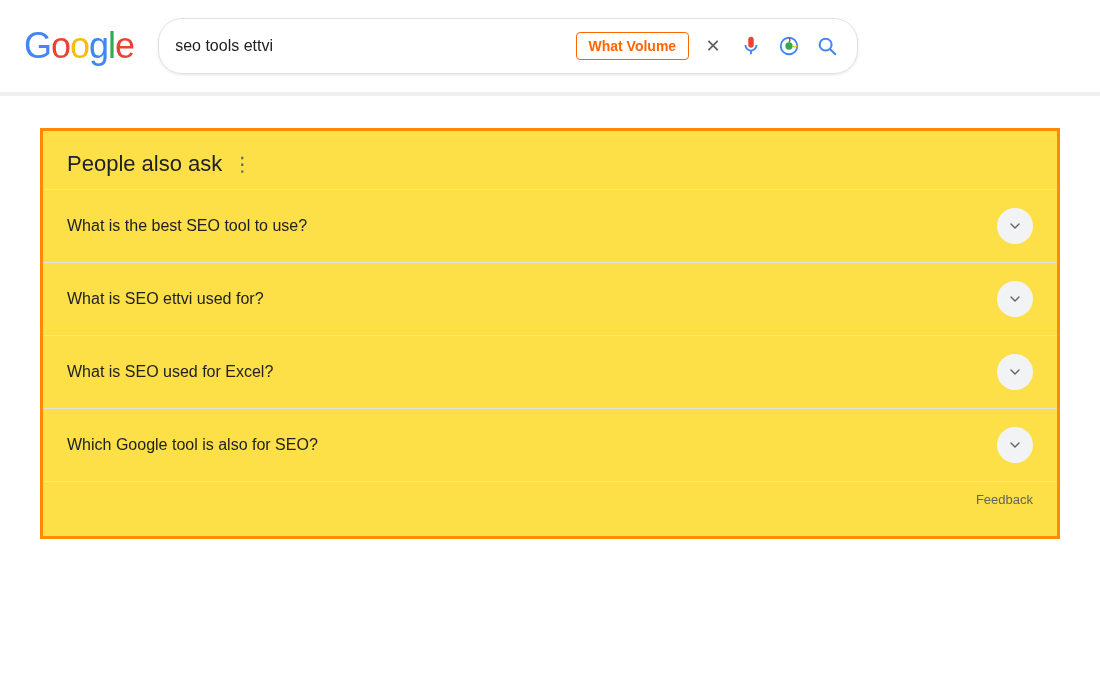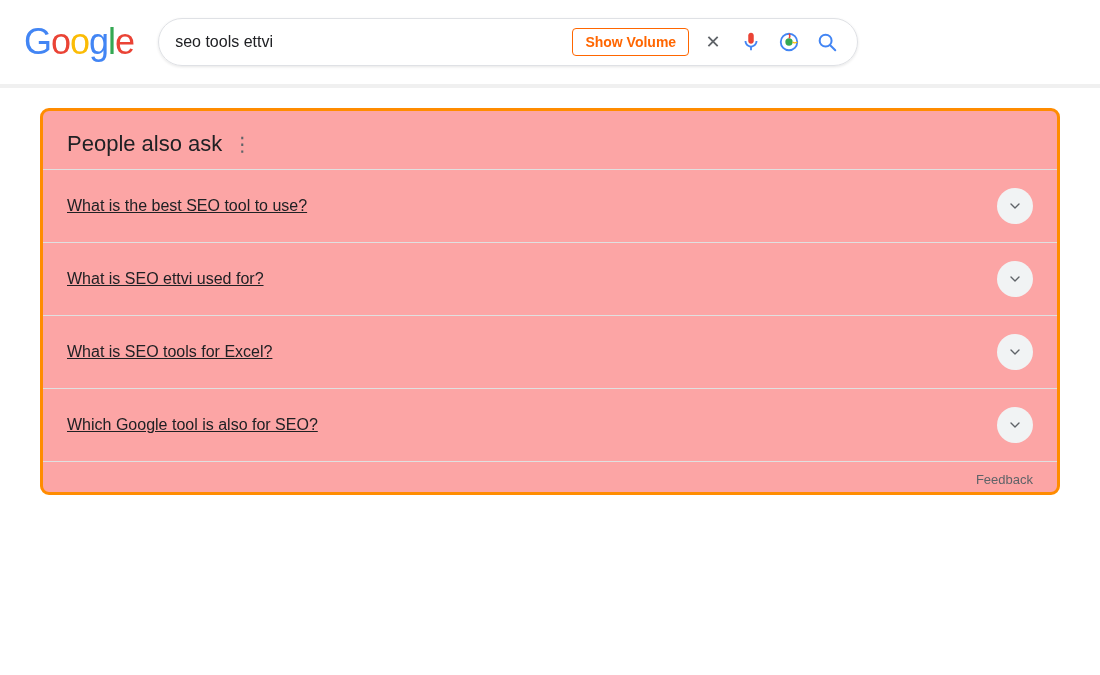--- a/index.html
+++ b/index.html
@@ -44,21 +44,21 @@
     .search-bar {
       display: flex;
       align-items: center;
       border: 1px solid #dfe1e5;
       border-radius: 24px;
       padding: 8px 16px;
       flex: 1;
       max-width: 700px;
       gap: 10px;
       box-shadow: 0 1px 3px rgba(0,0,0,0.1);
-      height: 48px;
+      height: 56px;
     }
 
     .search-input-text {
       flex: 1;
       font-size: 16px;
       color: #202124;
       outline: none;
       border: none;
       background: transparent;
     }
@@ -94,24 +94,24 @@
     }
 
     
     .main-content {
       padding: 20px 30px;
     }
 
     
     .paa-card {
       border: 3px solid #FF8C00;
-      border-radius: 9px;
-      background: #fca5a5;
+      border-radius: 0;
+      background: #fde047;
       max-width: 1020px;
-      margin: 0 auto;
+      margin: 12px auto;
       overflow: hidden;
     }
 
     .paa-header {
       display: flex;
       align-items: center;
       gap: 10px;
       padding: 20px 24px 12px 24px;
     }
 
@@ -132,42 +132,41 @@
       display: flex;
       align-items: center;
       justify-content: space-between;
       padding: 18px 24px;
       cursor: pointer;
     }
 
     .paa-item-text {
       font-size: 16px;
       color: #202124;
-      text-decoration: underline;
     }
 
     .paa-chevron {
       width: 36px;
       height: 36px;
       background: #f1f3f4;
       border-radius: 50%;
       display: flex;
       align-items: center;
       justify-content: center;
       flex-shrink: 0;
     }
 
     .paa-chevron svg {
       width: 16px;
       height: 16px;
     }
 
     .paa-feedback {
       text-align: right;
-      padding: 8px 24px 4px 24px;
+      padding: 8px 24px 28px 24px;
       border-top: 1px solid #e0e0e0;
     }
 
     .paa-feedback-text {
       font-size: 13px;
       color: #5f6368;
       cursor: pointer;
     }
 
     
@@ -204,21 +203,21 @@
       <span class="g-red">o</span>
       <span class="g-yellow">o</span>
       <span class="g-blue2">g</span>
       <span class="g-green">l</span>
       <span class="g-red2">e</span>
   </div>
 
   <div class="search-bar">
     <input class="search-input-text" type="text" value="seo tools ettvi" readonly="" style="">
 
-    <button class="show-volume-btn">Show Volume</button>
+    <button class="show-volume-btn">What Volume</button>
 
     <button class="icon-btn">
       <span class="close-icon">✕</span>
     </button>
 
     <button class="icon-btn">
       <svg class="mic-icon" viewBox="0 0 24 24" xmlns="http://www.w3.org/2000/svg">
         <path d="M12 14c1.66 0 3-1.34 3-3V5c0-1.66-1.34-3-3-3S9 3.34 9 5v6c0 1.66 1.34 3 3 3z" fill="#EA4335"></path>
         <path d="M17 11c0 2.76-2.24 5-5 5s-5-2.24-5-5H5c0 3.53 2.61 6.43 6 6.92V21h2v-3.08c3.39-.49 6-3.39 6-6.92h-2z" fill="#4285F4"></path>
       </svg>
@@ -265,21 +264,21 @@
     <div class="paa-item">
       <span class="paa-item-text">What is SEO ettvi used for?</span>
       <div class="paa-chevron">
         <svg viewBox="0 0 24 24" fill="none" xmlns="http://www.w3.org/2000/svg">
           <path d="M6 9l6 6 6-6" stroke="#5f6368" stroke-width="2" stroke-linecap="round" stroke-linejoin="round"></path>
         </svg>
       </div>
     </div>
 
     <div class="paa-item">
-      <span class="paa-item-text">What is SEO tools for Excel?</span>
+      <span class="paa-item-text">What is SEO used for Excel?</span>
       <div class="paa-chevron">
         <svg viewBox="0 0 24 24" fill="none" xmlns="http://www.w3.org/2000/svg">
           <path d="M6 9l6 6 6-6" stroke="#5f6368" stroke-width="2" stroke-linecap="round" stroke-linejoin="round"></path>
         </svg>
       </div>
     </div>
 
     <div class="paa-item">
       <span class="paa-item-text">Which Google tool is also for SEO?</span>
       <div class="paa-chevron">

